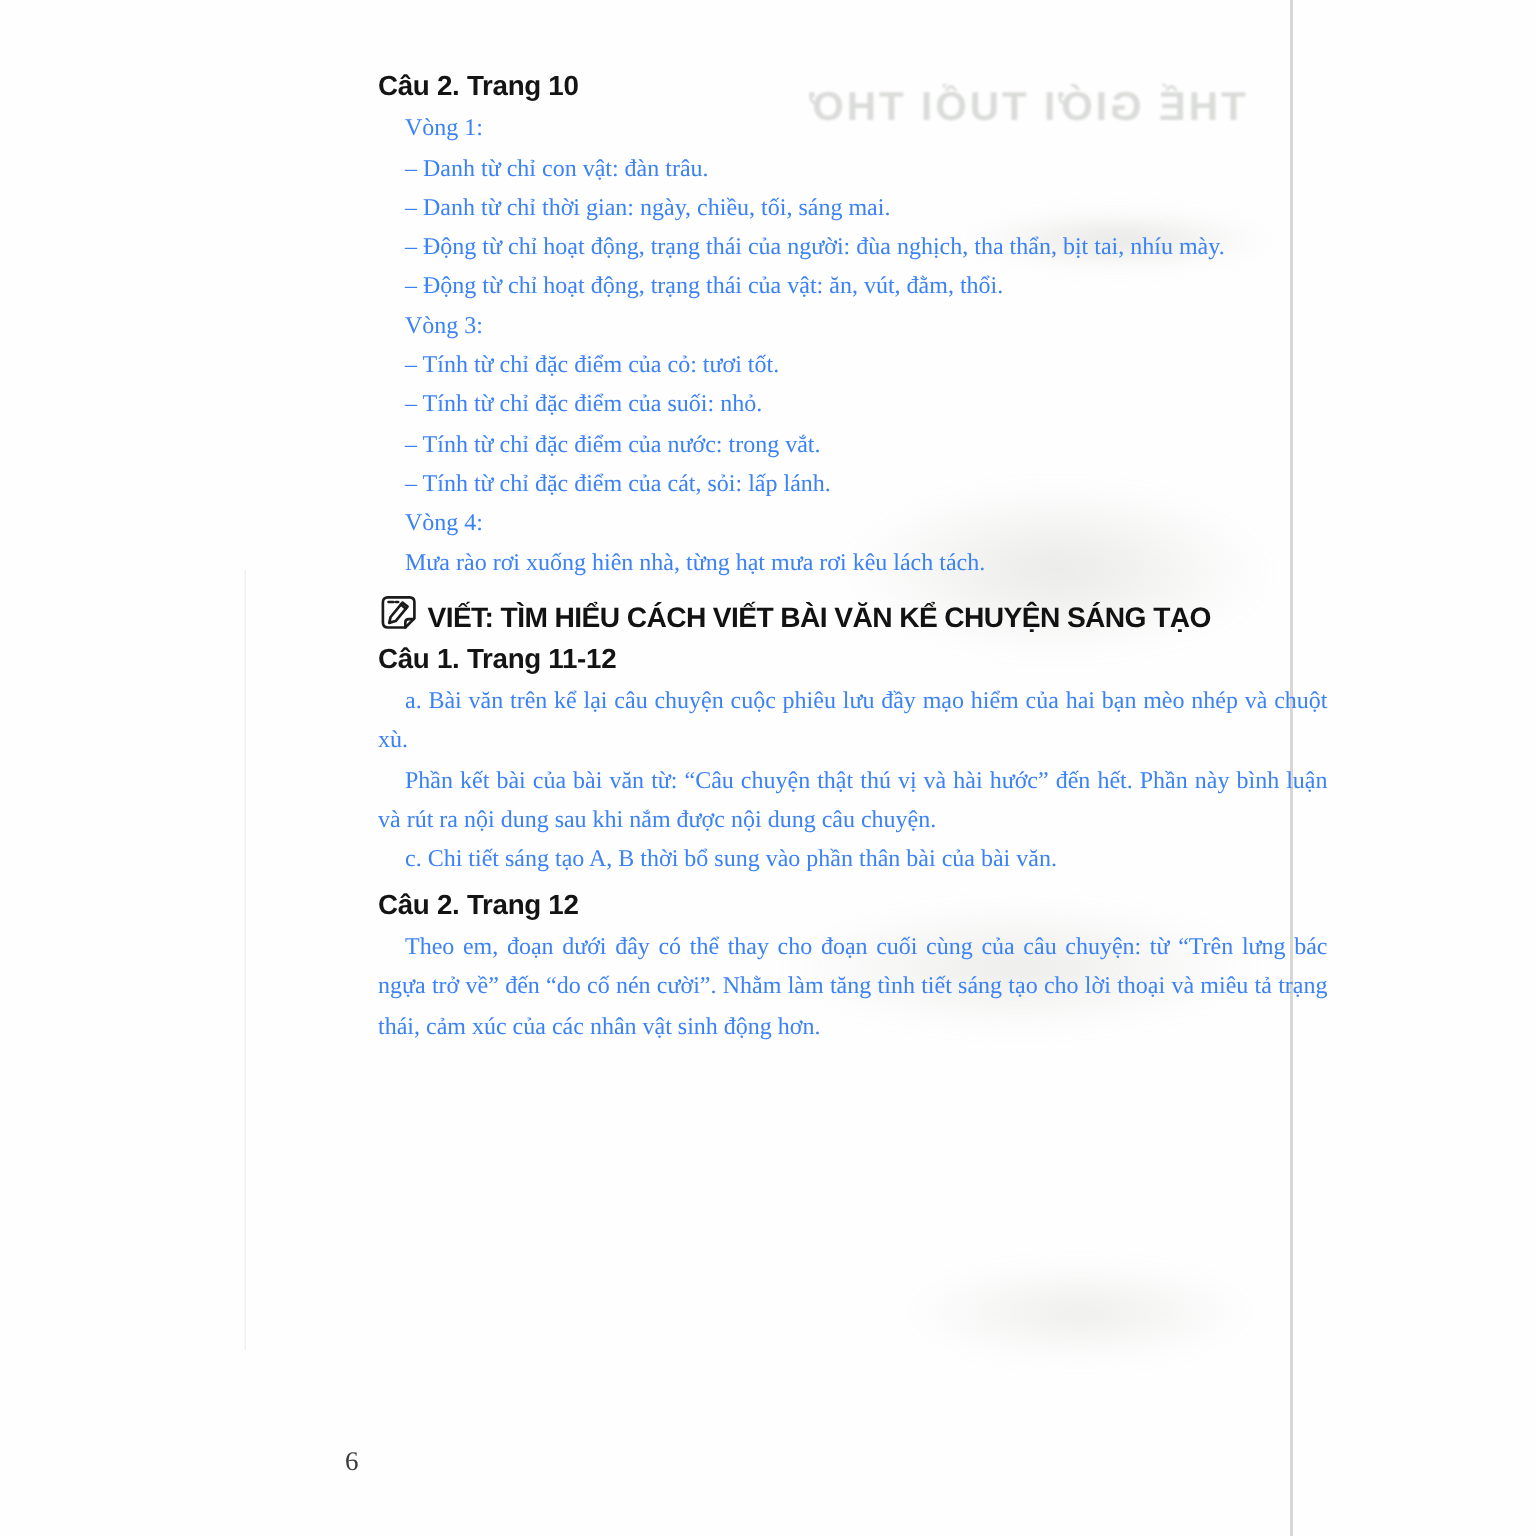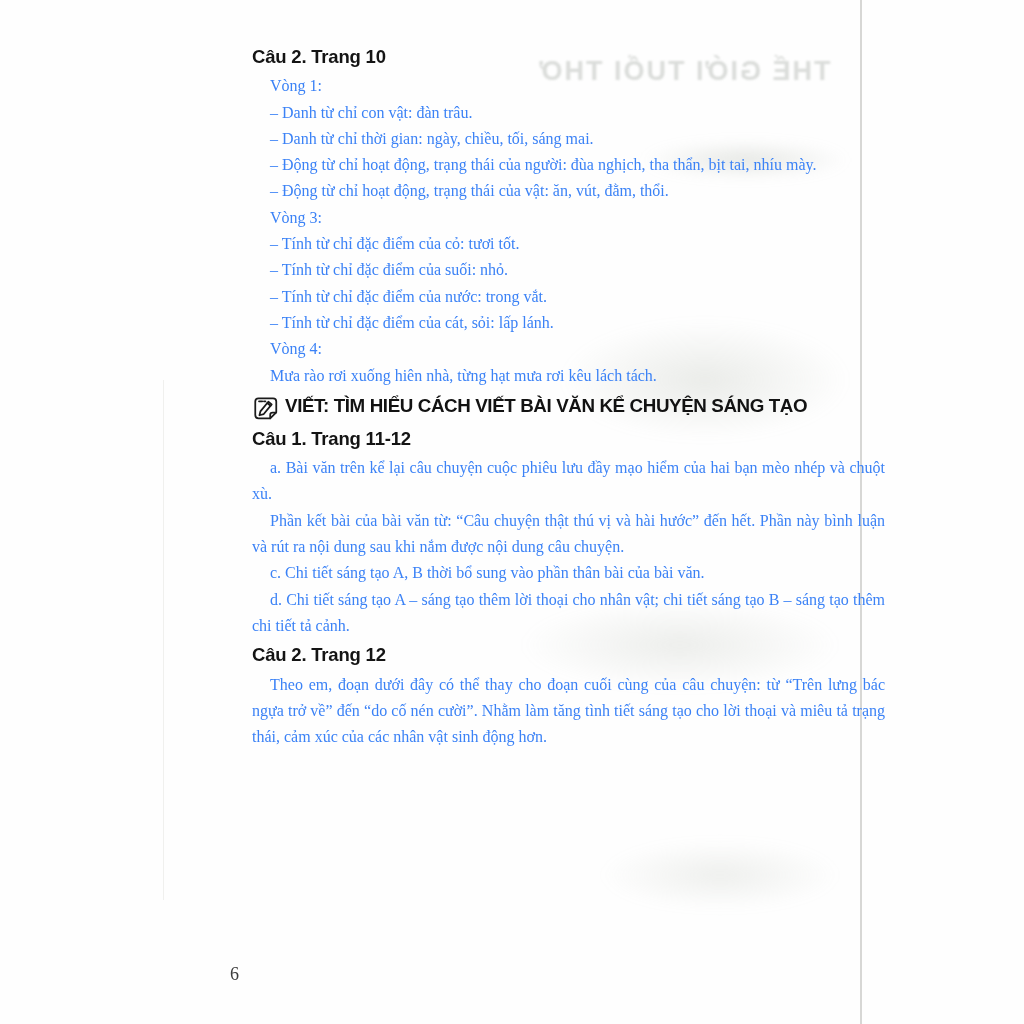--- a/index.html
+++ b/index.html
@@ -30,21 +30,21 @@
   p.body{
     font-size:16px;line-height:26.3px;margin:0;
     text-align:justify;text-indent:18px;color:#3b82f6;
   }
   p.hsans{
     font-family:"Liberation Sans", sans-serif;font-weight:700;
     font-size:18.5px;line-height:26.3px;letter-spacing:-0.2px;
     margin:3px 0 3px;text-indent:0;color:#141414;
   }
   .viet-heading{
-    display:flex;align-items:flex-start;gap:5px;
+    display:flex;align-items:flex-end;gap:5px;
     margin:6px 0 2px;white-space:nowrap;
     font-family:"Liberation Sans", sans-serif;font-weight:700;
     font-size:18.8px;letter-spacing:-0.4px;color:#121212;
   }
   .viet-heading .icon{flex:0 0 auto;display:inline-flex;}
   .pgnum{
     position:absolute;left:230px;top:964px;
     font-family:"Liberation Serif", serif;font-size:18px;color:#3c3c3c;
   }
   i{font-style:italic;}
@@ -90,21 +90,20 @@
         </svg>
       </span>
       <span>VIẾT: TÌM HIỂU CÁCH VIẾT BÀI VĂN KỂ CHUYỆN SÁNG TẠO</span>
     </div>
 
     <p class="hsans">Câu 1. Trang 11-12</p>
 
     <p class="body">a. Bài văn trên kể lại câu chuyện cuộc phiêu lưu đầy mạo hiểm của hai bạn mèo nhép và chuột xù.</p>
     <p class="body">Phần kết bài của bài văn từ: “Câu chuyện thật thú vị và hài hước” đến hết. Phần này bình luận và rút ra nội dung sau khi nắm được nội dung câu chuyện.</p>
     <p class="body">c. Chi tiết sáng tạo A, B thời bổ sung vào phần thân bài của bài văn.</p>
-    <p class="body">d. Chi tiết sáng tạo A – sáng tạo thêm lời thoại cho nhân vật; chi tiết sáng tạo B – sáng tạo thêm chi tiết tả cảnh.</p>
 
     <p class="hsans">Câu 2. Trang 12</p>
 
     <p class="body">Theo em, đoạn dưới đây có thể thay cho đoạn cuối cùng của câu chuyện: từ “Trên lưng bác ngựa trở về” đến “do cố nén cười”. Nhằm làm tăng tình tiết sáng tạo cho lời thoại và miêu tả trạng thái, cảm xúc của các nhân vật sinh động hơn.</p>
 
   </div>
 
   <div class="pgnum">6</div>
 </div>
 

